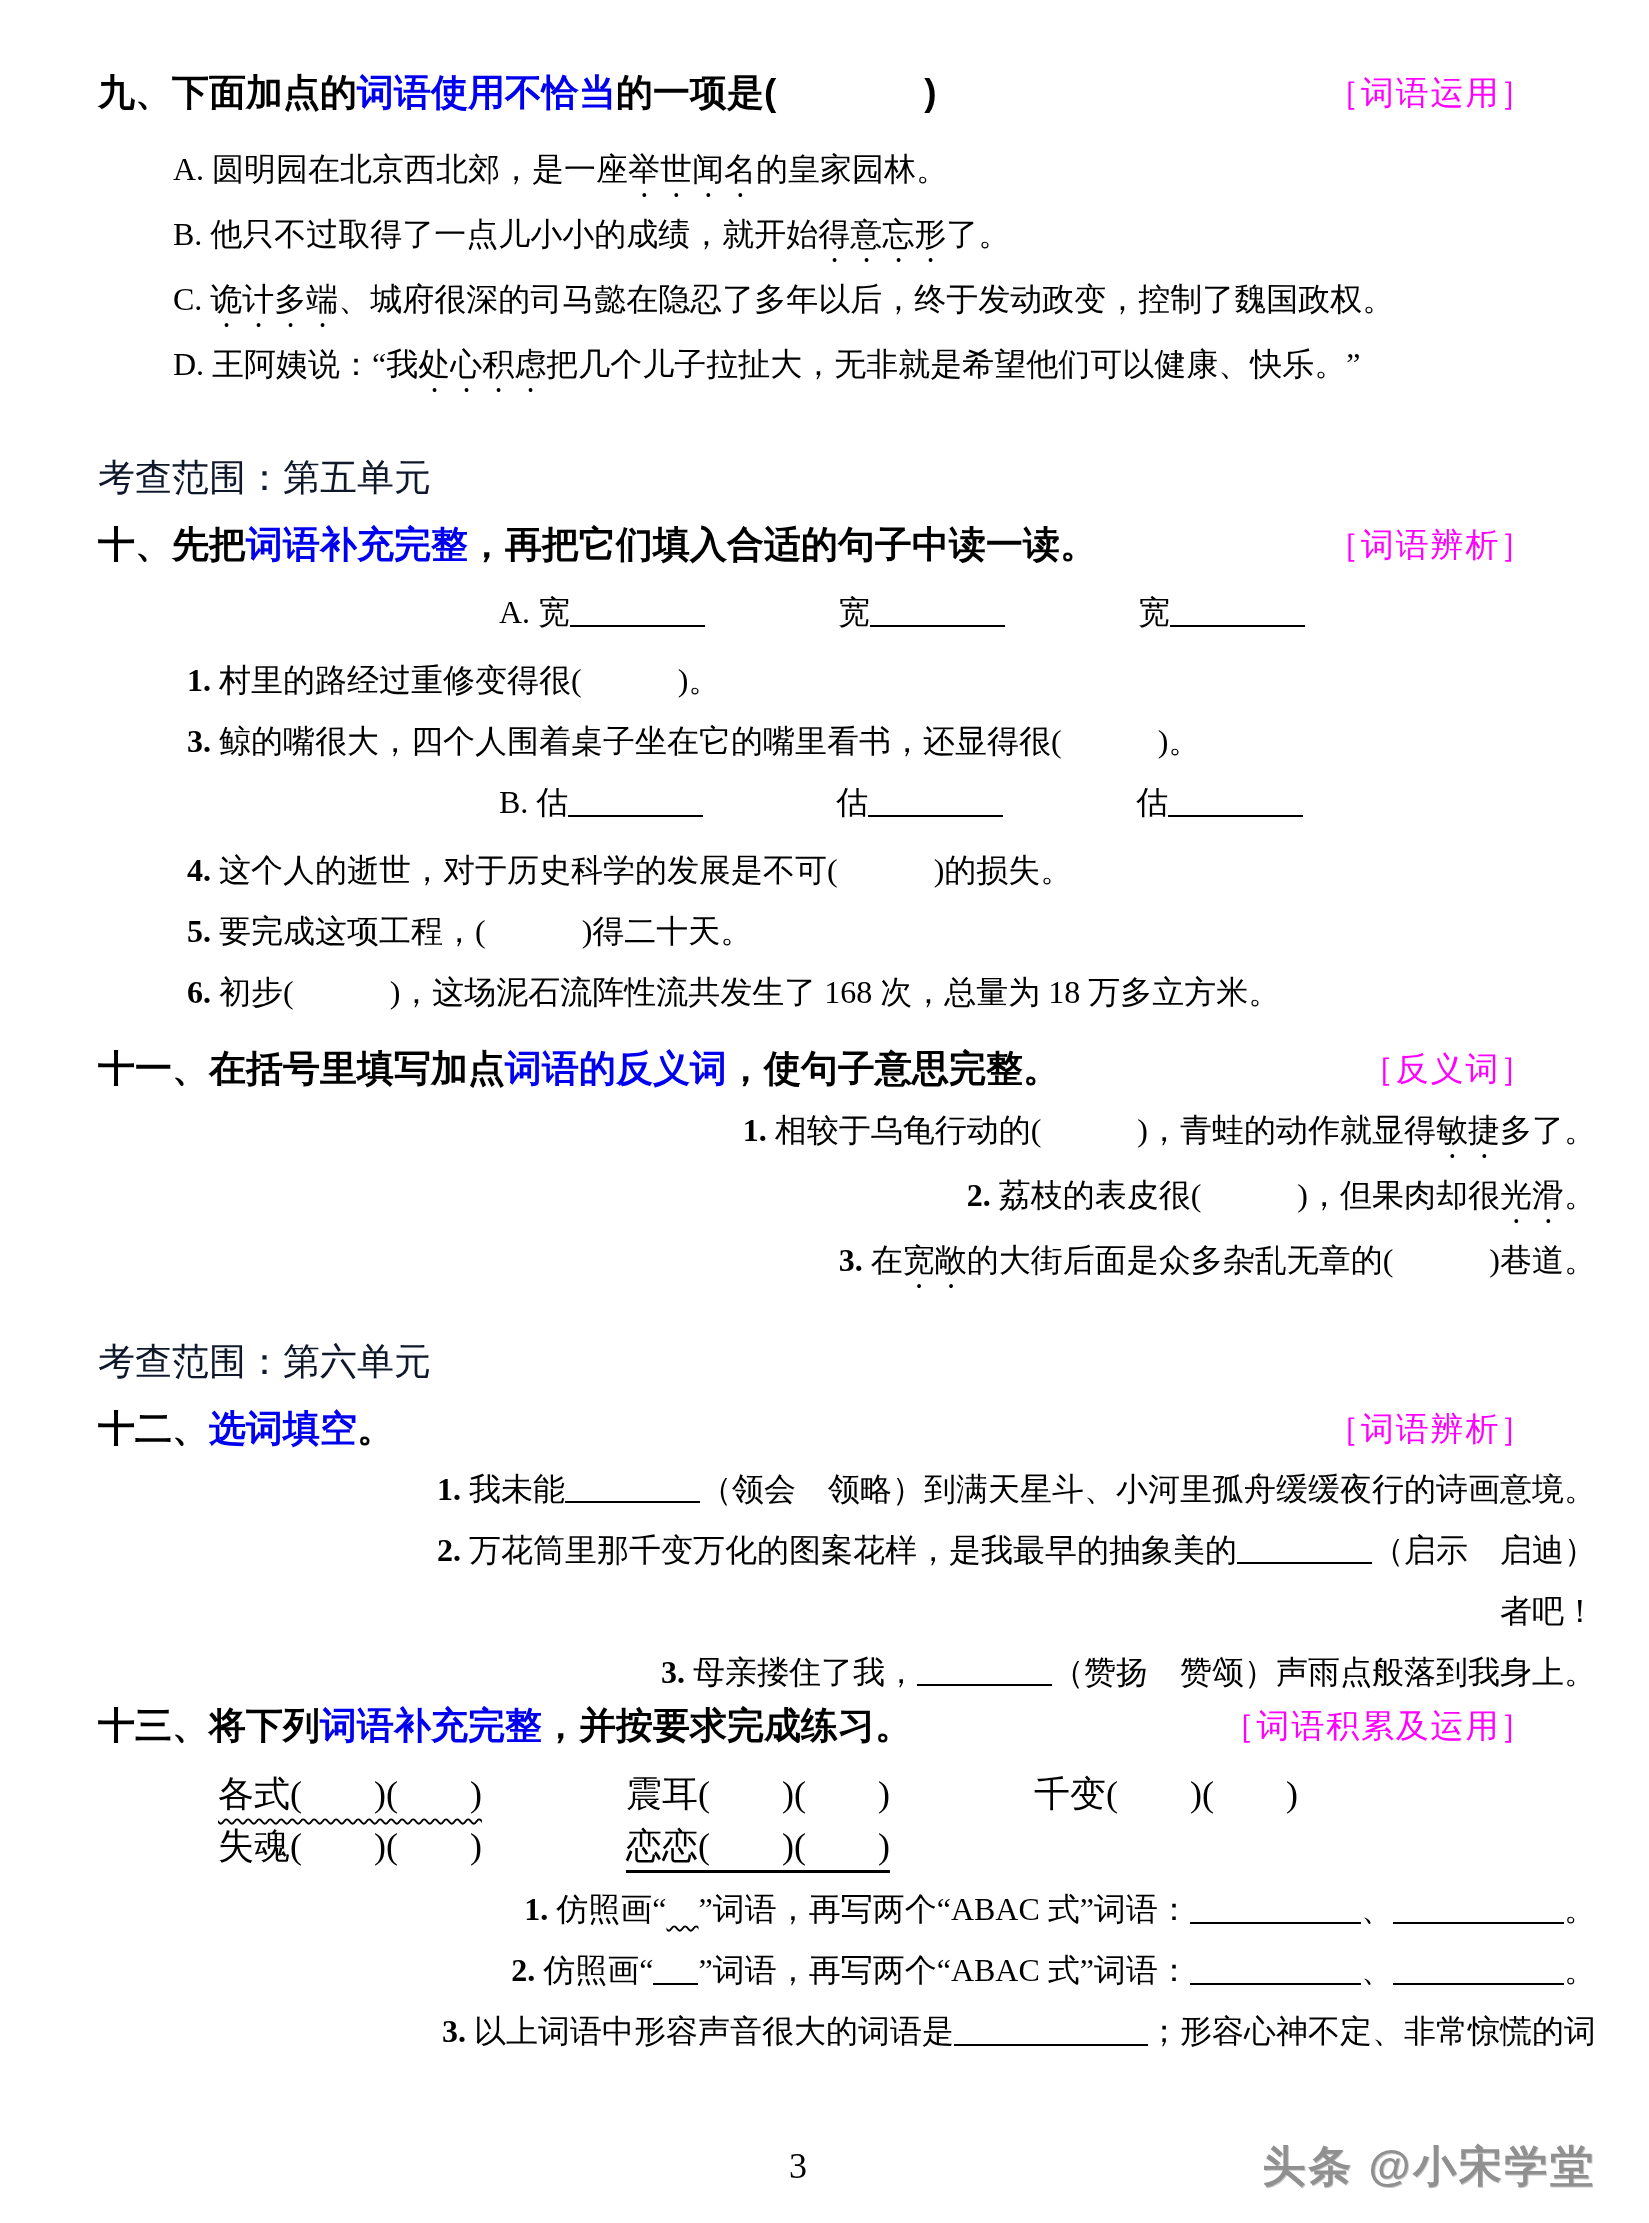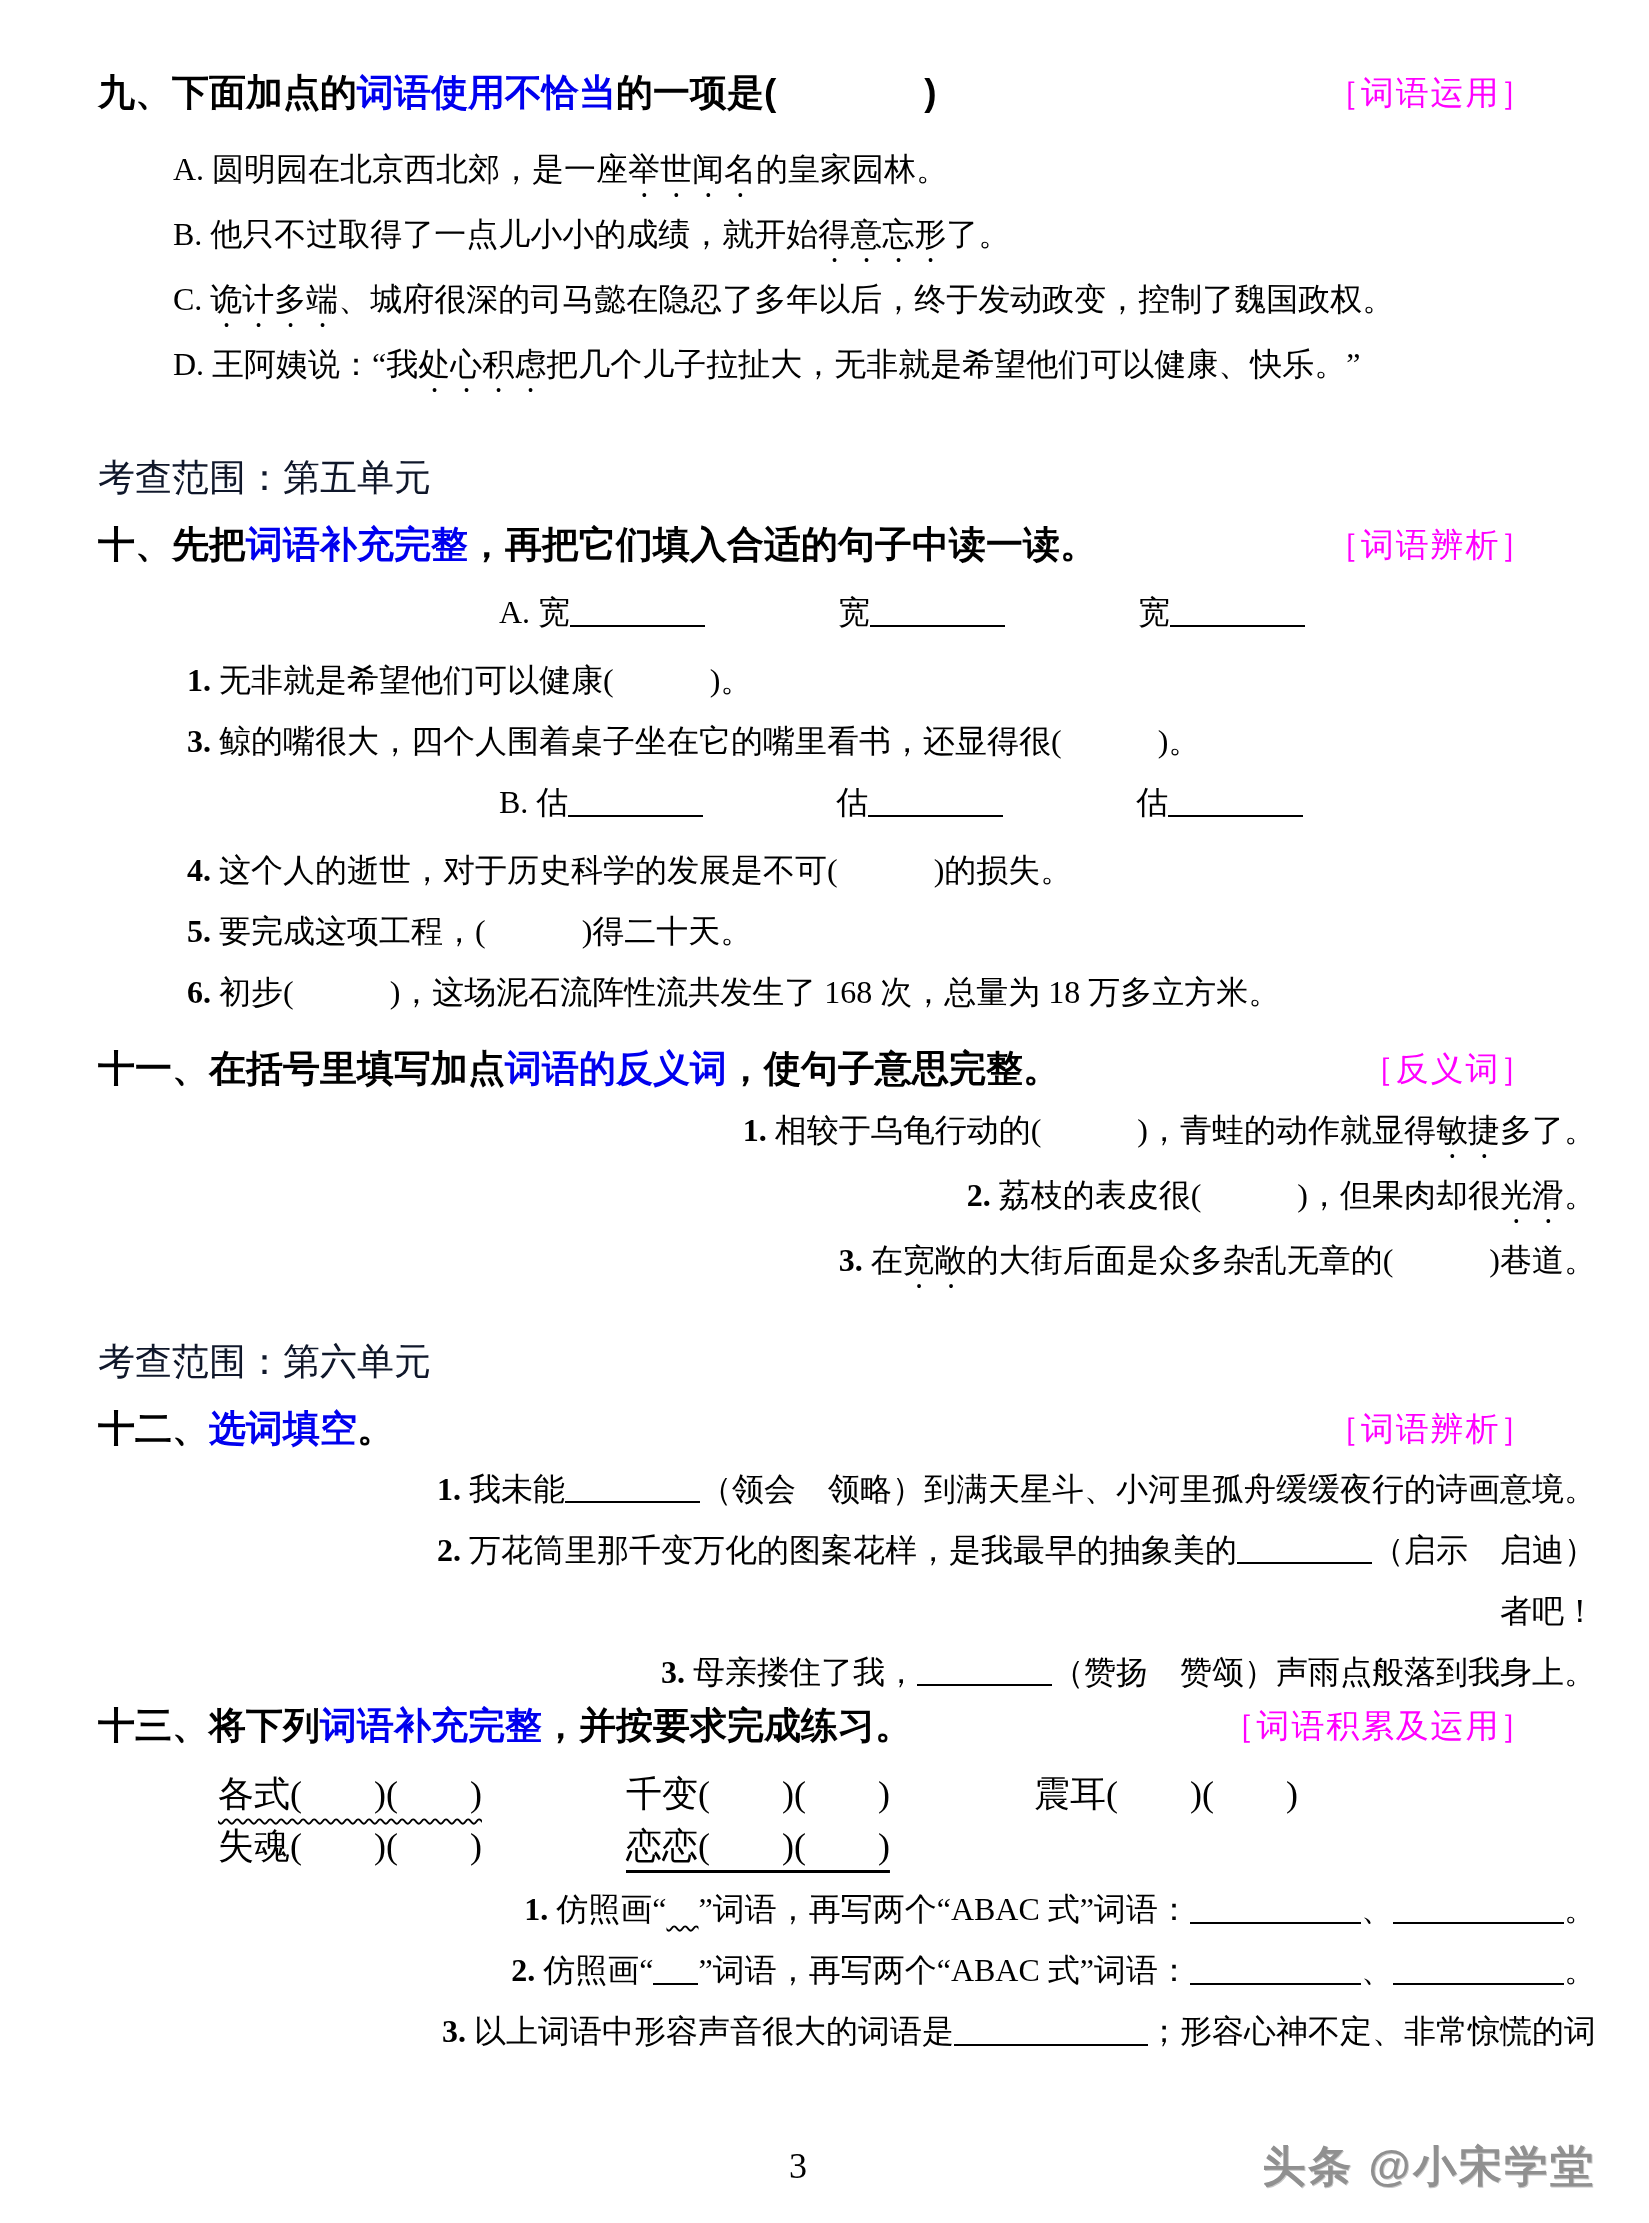--- a/index.html
+++ b/index.html
@@ -143,21 +143,21 @@
   <div class="tag">［词语辨析］</div>
 </div>
 
 <div class="line center-row mt-rowA">
   <span class="group-gap"><span>A. </span><span>宽</span><span class="blank w150"></span></span>
   <span class="group-gap"><span>宽</span><span class="blank w150"></span></span>
   <span><span>宽</span><span class="blank w150"></span></span>
 </div>
 
 <div class="mt-items">
-  <div class="line indent-1"><span class="num">1.</span><span> 无非就是希望他们可以健康(　　　)。</span></div>
+  <div class="line indent-1"><span class="num">1.</span><span> 村里的路经过重修变得很(　　　)。</span></div>
   <div class="line indent-1"><span class="num">3.</span><span> 鲸的嘴很大，四个人围着桌子坐在它的嘴里看书，还显得很(　　　)。</span></div>
 </div>
 
 <div class="line center-row">
   <span class="group-gap"><span>B. </span><span>估</span><span class="blank w150"></span></span>
   <span class="group-gap"><span>估</span><span class="blank w150"></span></span>
   <span><span>估</span><span class="blank w150"></span></span>
 </div>
 
 <div class="mt-items">
@@ -198,22 +198,22 @@
 <div class="q-title">
   <div>
     <span>十三、将下列</span><span class="blue">词语补充完整</span><span>，并按要求完成练习。</span>
   </div>
   <div class="tag">［词语积累及运用］</div>
 </div>
 
 <div class="mt-q13i">
   <div class="idiom-row">
     <div class="idiom-cell"><span class="wavy-group">各式(　　)(　　)</span></div>
+    <div class="idiom-cell">震耳(　　)(　　)</div>
     <div class="idiom-cell">千变(　　)(　　)</div>
-    <div class="idiom-cell">震耳(　　)(　　)</div>
   </div>
   <div class="idiom-row">
     <div class="idiom-cell">失魂(　　)(　　)</div>
     <div class="idiom-cell"><span class="uline-group">恋恋(　　)(　　)</span></div>
   </div>
 </div>
 
 <div class="mt-items">
   <div class="line indent-2"><span class="num">1.</span><span> 仿照画“</span><span class="wavy-inline">　</span><span>”词语，再写两个“ABAC 式”词语：</span><span class="blank w190"></span><span>、</span><span class="blank w190"></span><span>。</span></div>
   <div class="line indent-2"><span class="num">2.</span><span> 仿照画“</span><span class="blank w48"></span><span>”词语，再写两个“ABAC 式”词语：</span><span class="blank w190"></span><span>、</span><span class="blank w190"></span><span>。</span></div>

